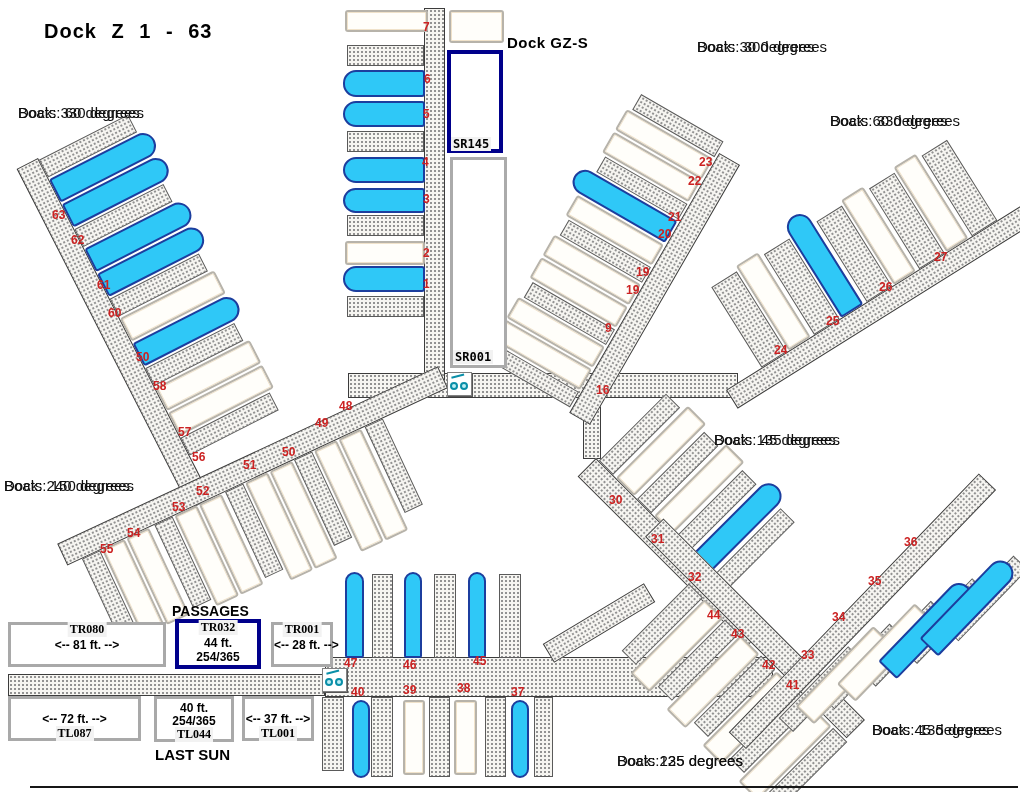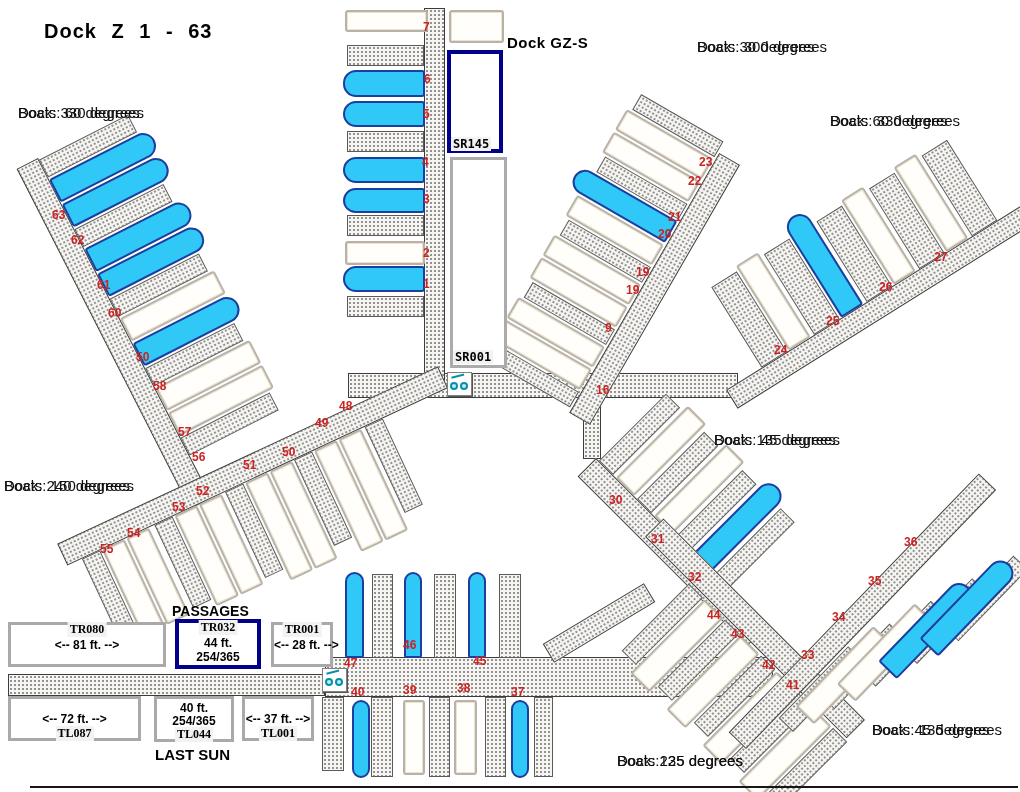--- a/index.html
+++ b/index.html
@@ -214,21 +214,21 @@
       <div class="num" style="left: 904px; top: 535px;">36</div>
       <div class="num" style="left: 511px; top: 685px;">37</div>
       <div class="num" style="left: 457px; top: 681px;">38</div>
       <div class="num" style="left: 403px; top: 683px;">39</div>
       <div class="num" style="left: 351px; top: 685px;">40</div>
       <div class="num" style="left: 786px; top: 678px;">41</div>
       <div class="num" style="left: 762px; top: 658px;">42</div>
       <div class="num" style="left: 731px; top: 627px;">43</div>
       <div class="num" style="left: 707px; top: 608px;">44</div>
       <div class="num" style="left: 473px; top: 654px;">45</div>
-      <div class="num" style="left: 403px; top: 638px;">46</div>
+      <div class="num" style="left: 403px; top: 658px;">46</div>
       <div class="num" style="left: 344px; top: 656px;">47</div>
       <div class="num" style="left: 339px; top: 399px;">48</div>
       <div class="num" style="left: 315px; top: 416px;">49</div>
       <div class="num" style="left: 267px; top: 445px; margin-left: 15px;">50</div>
       <div class="num" style="left: 243px; top: 458px;">51</div>
       <div class="num" style="left: 196px; top: 484px;">52</div>
       <div class="num" style="left: 172px; top: 500px;">53</div>
       <div class="num" style="left: 127px; top: 526px;">54</div>
       <div class="num" style="left: 100px; top: 542px;">55</div>
       <div class="num" style="left: 192px; top: 450px;">56</div>

